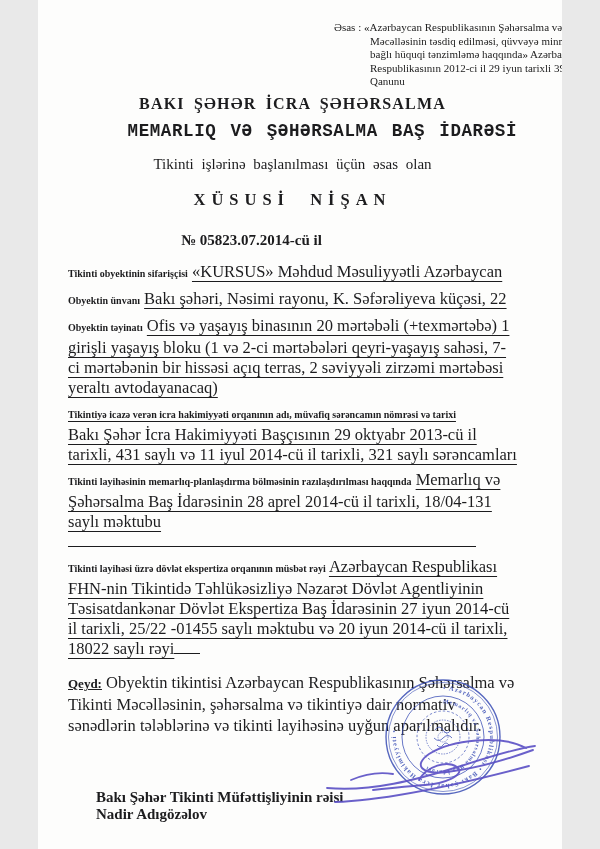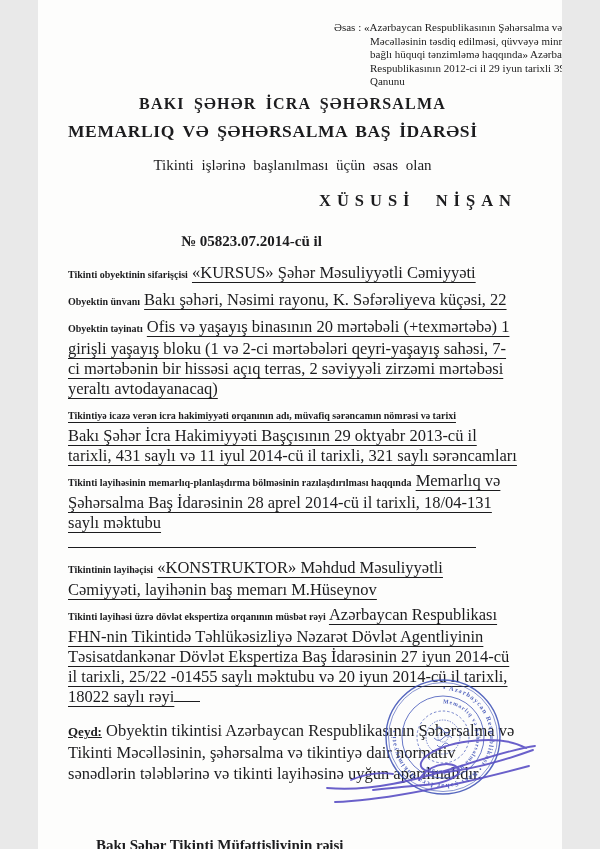--- a/index.html
+++ b/index.html
@@ -15,23 +15,23 @@
   
   .basis{
     position:absolute; top:10px; left:296px; width:268px;
     font-size:11px; line-height:13.6px;
     padding-left:36px; text-indent:-36px;
     color:#222;
   }
   
   .content{padding:0 45px 0 30px;}
   .h1{margin:95px 0 0; text-align:center; font-weight:bold; font-size:16px; letter-spacing:1.2px; word-spacing:4px;}
-  .h2{margin:8px 0 0; text-align:left; font-weight:bold; font-size:17.5px; letter-spacing:0.6px; word-spacing:3px;}
+  .h2{margin:8px 0 0; text-align:right; font-weight:bold; font-size:17.5px; letter-spacing:0.6px; word-spacing:3px;font-family:Liberation Mono, monospace;}
   .subtitle{margin:15px 0 0; text-align:center; font-weight:normal; font-size:15px; word-spacing:4px;}
-  .doctype{margin:17px 0 0; text-align:right; font-weight:bold; font-size:16.5px; letter-spacing:6px; word-spacing:10px;}
+  .doctype{margin:17px 0 0; text-align:center; font-weight:bold; font-size:16.5px; letter-spacing:6px; word-spacing:10px;}
   .numrow{
     margin:22px 0 0; display:flex; 
     padding-left:113px; padding-right:33px;
     font-weight:bold; font-size:15px;
   }
   
   .fields{margin-top:13px;}
   .field{margin:5px 0 0; font-size:16.5px; line-height:20px;}
   .flabel{font-weight:bold; font-size:10px;}
   .flabel.ul{text-decoration:underline; text-underline-offset:3px;}
@@ -74,36 +74,34 @@
     <div class="doctype">XÜSUSİ NİŞAN</div>
 
     <div class="numrow">
       <span>№ 058</span>
       <span>23.07.2014-cü il</span>
     </div>
 
     <div class="fields">
 
       <p class="field"><span class="flabel">Tikinti obyektinin sifarişçisi</span>
-        <span class="fvalue">«KURSUS» Şəhər Məsuliyyətli Cəmiyyəti</span></p>
+        <span class="fvalue">«KURSUS» Məhdud Məsuliyyətli Azərbaycan</span></p>
 
       <p class="field"><span class="flabel">Obyektin ünvanı</span>
         <span class="fvalue">Bakı şəhəri, Nəsimi rayonu, K. Səfərəliyeva küçəsi, 22</span></p>
 
       <p class="field"><span class="flabel">Obyektin təyinatı</span>
         <span class="fvalue">Ofis və yaşayış binasının 20 mərtəbəli (+texmərtəbə) 1 girişli yaşayış bloku (1 və 2-ci mərtəbələri qeyri-yaşayış sahəsi, 7-ci mərtəbənin bir hissəsi açıq terras, 2 səviyyəli zirzəmi mərtəbəsi yeraltı avtodayanacaq)</span></p>
 
       <p class="field"><span class="flabel ul">Tikintiyə icazə verən icra hakimiyyəti orqanının adı, müvafiq sərəncamın nömrəsi və tarixi</span><br>
         <span class="fvalue">Bakı Şəhər İcra Hakimiyyəti Başçısının 29 oktyabr 2013-cü il tarixli, 431 saylı və 11 iyul 2014-cü il tarixli, 321 saylı sərəncamları</span></p>
 
       <p class="field"><span class="flabel">Tikinti layihəsinin memarlıq-planlaşdırma bölməsinin razılaşdırılması haqqında</span>
         <span class="fvalue">Memarlıq və Şəhərsalma Baş İdarəsinin 28 aprel 2014-cü il tarixli, 18/04-131 saylı məktubu</span><span class="fill-rule fill-long"></span></p>
 
-      <p class="field"><span class="flabel">Tikintinin layihəçisi</span>
-        <span class="fvalue">«KONSTRUKTOR» Məhdud Məsuliyyətli Cəmiyyəti, layihənin baş memarı M.Hüseynov</span></p>
 
       <p class="field"><span class="flabel">Tikinti layihəsi üzrə dövlət ekspertiza orqanının müsbət rəyi</span>
         <span class="fvalue">Azərbaycan Respublikası FHN-nin Tikintidə Təhlükəsizliyə Nəzarət Dövlət Agentliyinin Təsisatdankənar Dövlət Ekspertiza Baş İdarəsinin 27 iyun 2014-cü il tarixli, 25/22 -01455 saylı məktubu və 20 iyun 2014-cü il tarixli, 18022 saylı rəyi</span><span class="fill-rule fill-short"></span></p>
 
     </div>
 
     <p class="note"><span class="flabel">Qeyd:</span>
       <span>Obyektin tikintisi Azərbaycan Respublikasının Şəhərsalma və Tikinti Məcəlləsinin, şəhərsalma və tikintiyə dair normativ sənədlərin tələblərinə və tikinti layihəsinə uyğun aparılmalıdır.</span></p>
 
     <div class="sigrow">

